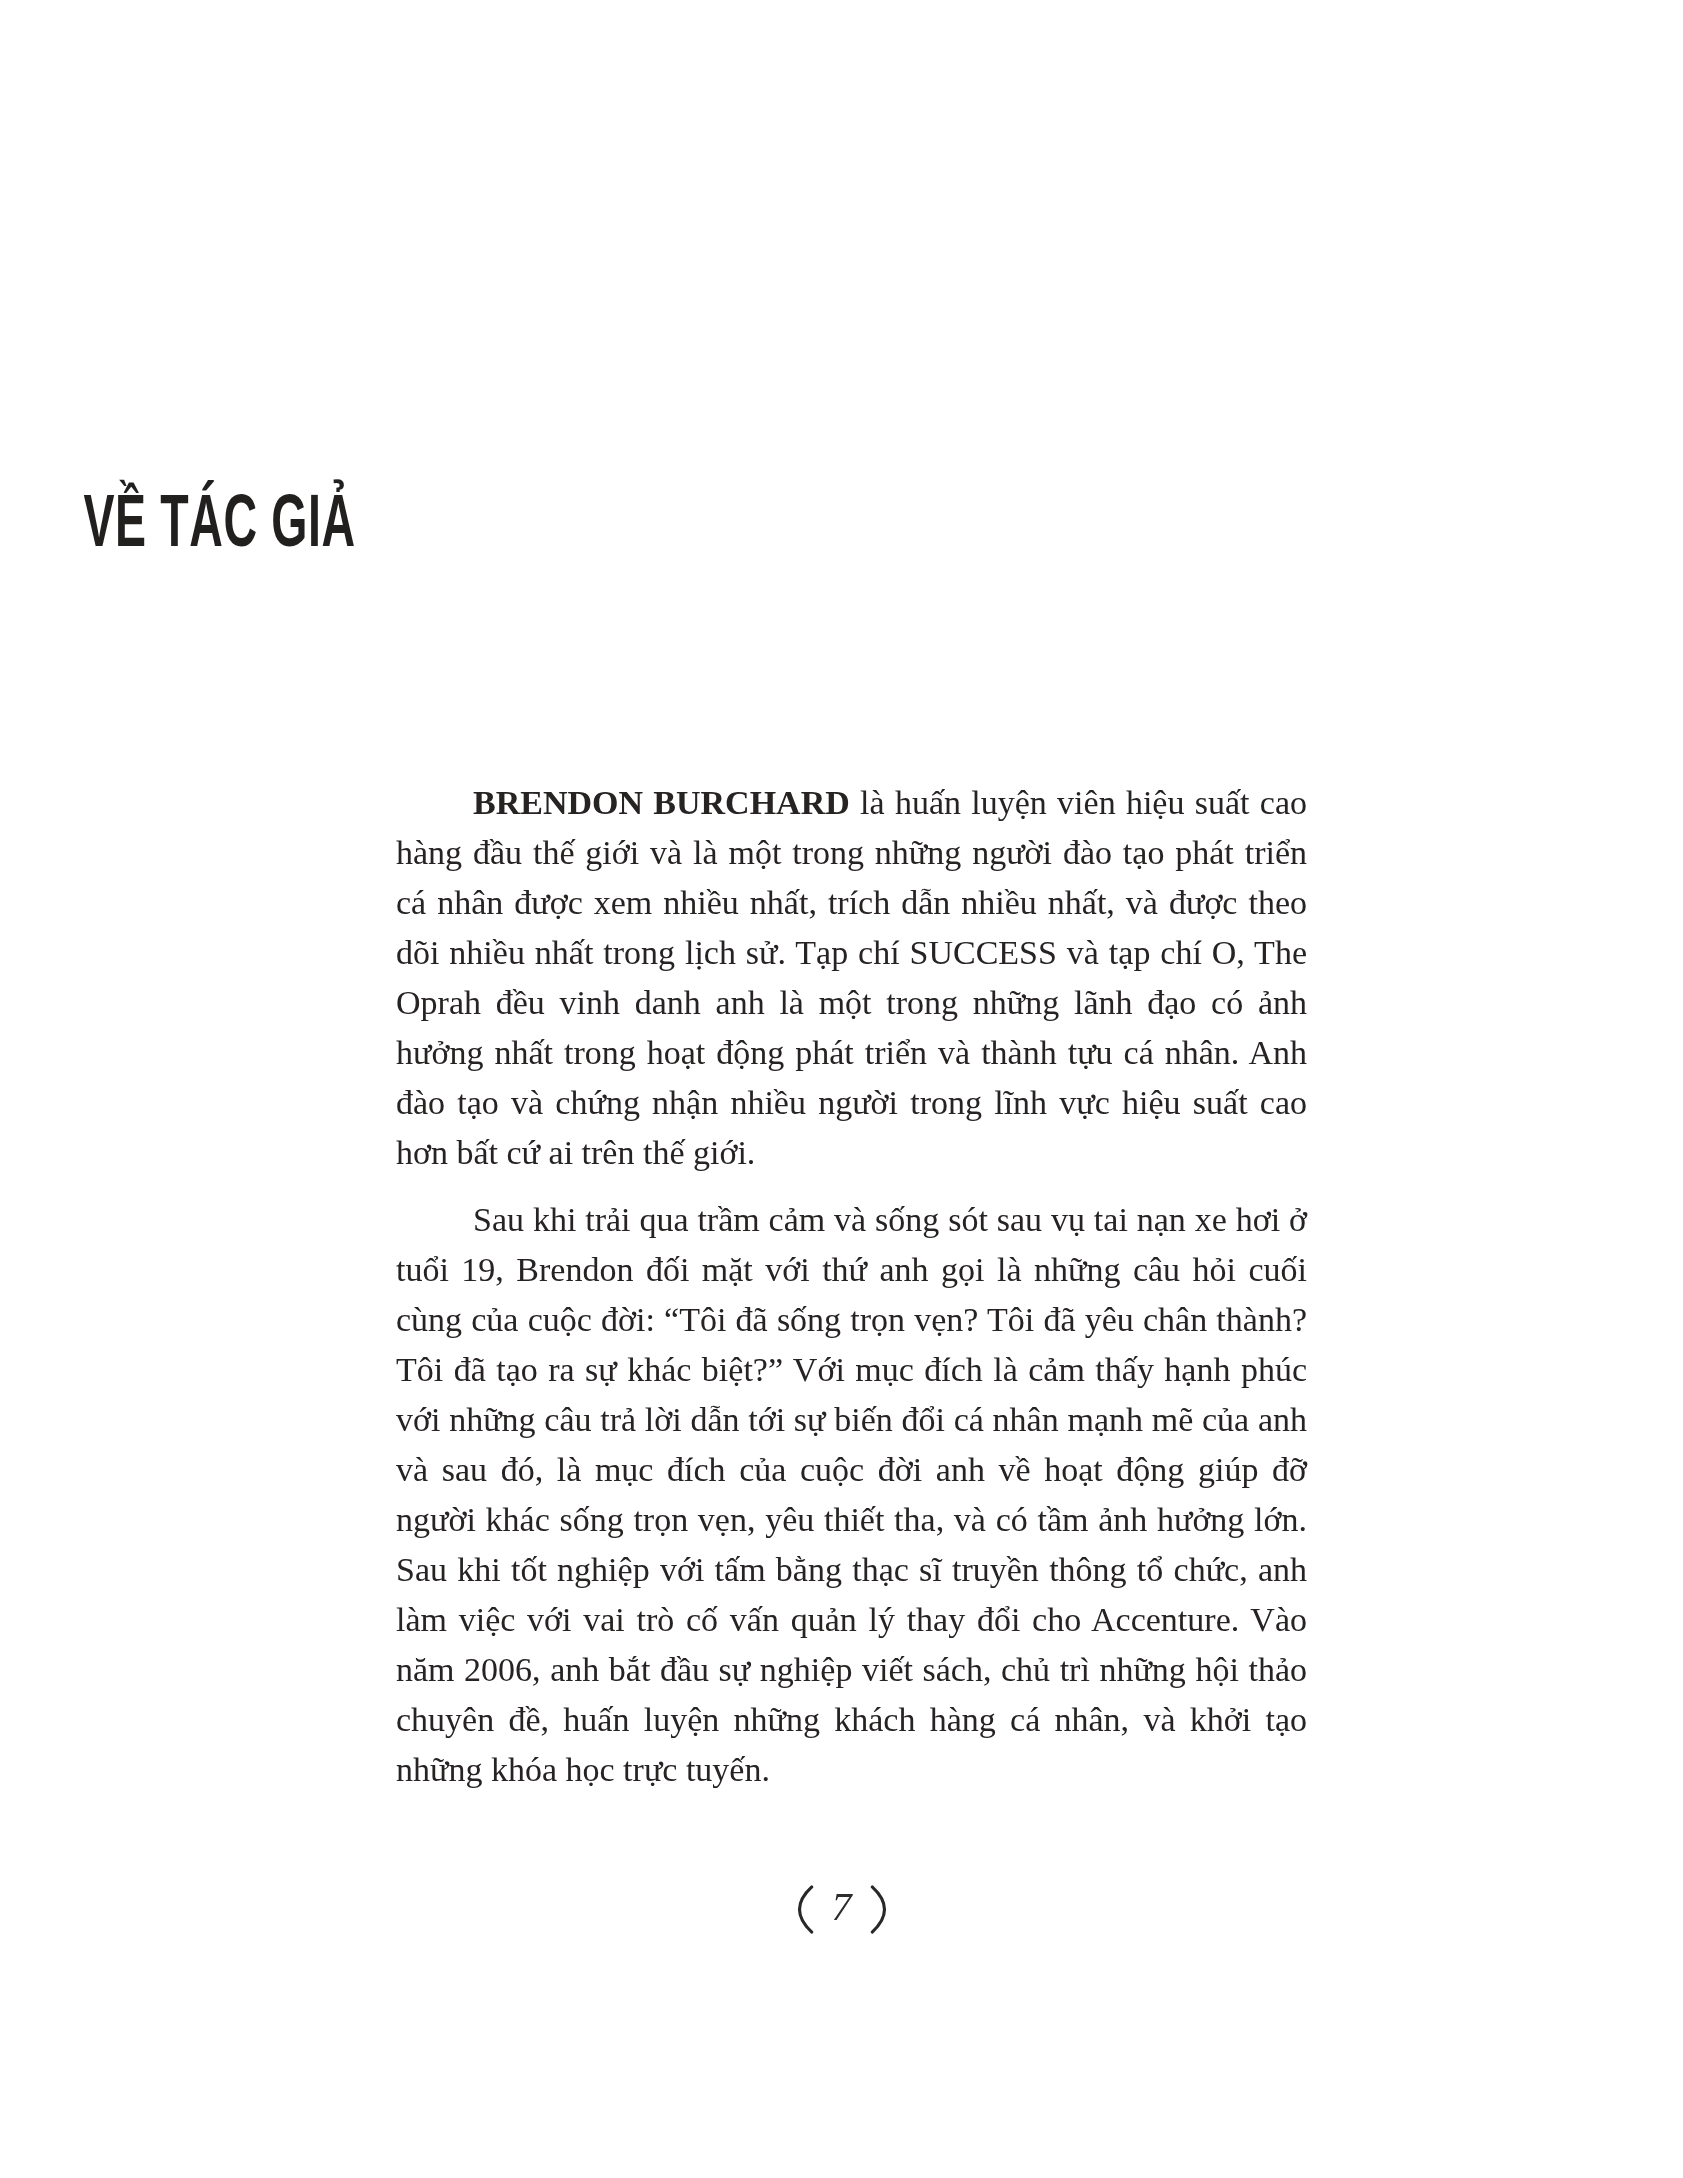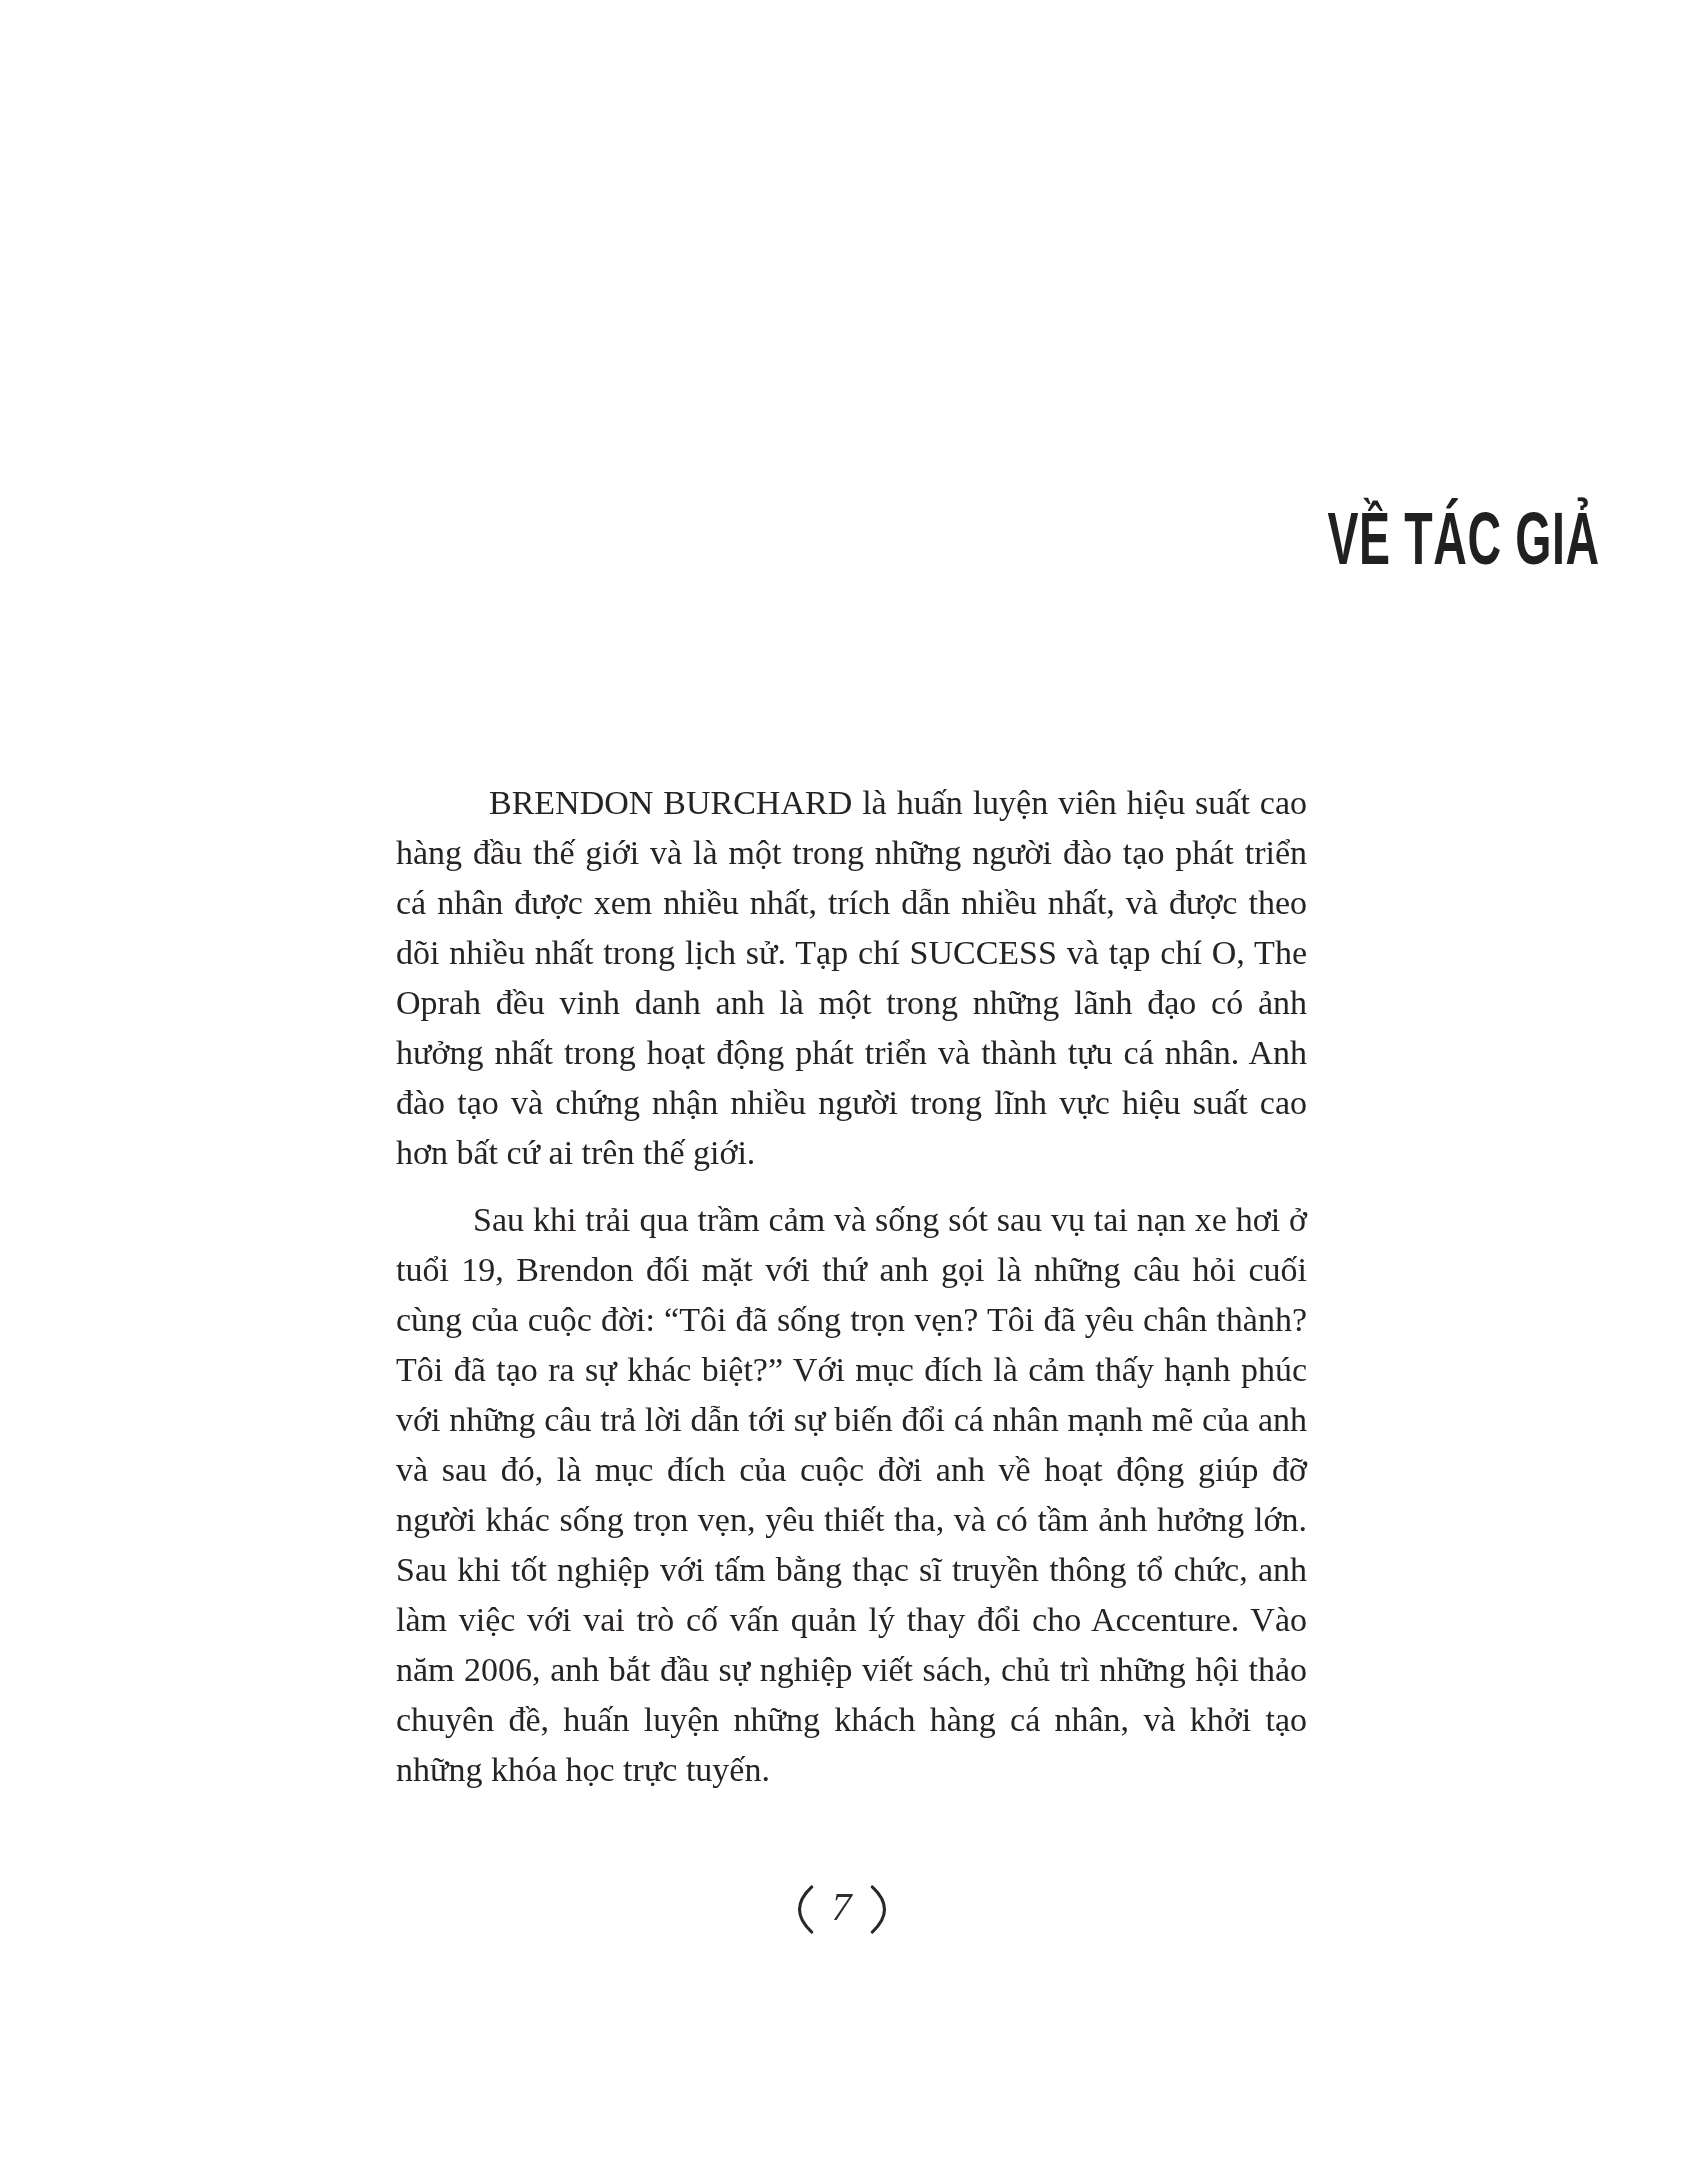--- a/index.html
+++ b/index.html
@@ -6,25 +6,25 @@
   .page {
     position: relative;
     width: 1683px;
     height: 2178px;
     background: #ffffff;
     overflow: hidden;
     font-family: "Liberation Serif", serif;
   }
   .title {
     position: absolute;
-    top: 501px;
+    top: 483px;
     left: 0;
     width: 100%;
     margin: 0;
-    text-align: right;
+    text-align: left;
     font-family: "Liberation Sans", sans-serif;
     font-weight: 700;
     font-size: 75px;
     line-height: 1.0;
     color: #221f1f;
   }
   .title-inner {
     display: inline-block;
     transform: scaleX(0.62);
     transform-origin: 50% 50%;
@@ -35,21 +35,21 @@
     position: absolute;
     left: 396px;
     top: 778px;
     width: 911px;
     font-size: 34px;
     line-height: 50px;
     text-align: justify;
     color: #272323;
   }
   .para { margin: 0 0 17px 0; text-indent: 77px; }
-  .para .b { font-weight: 400; margin-left: 16px; }
+  .para .b { font-weight: 700; }
   .para .i { }
   .pagenum {
     position: absolute;
     top: 1884px;
     left: 0;
     width: 100%;
     height: 51px;
     display: flex;
     align-items: center;
     justify-content: center;

